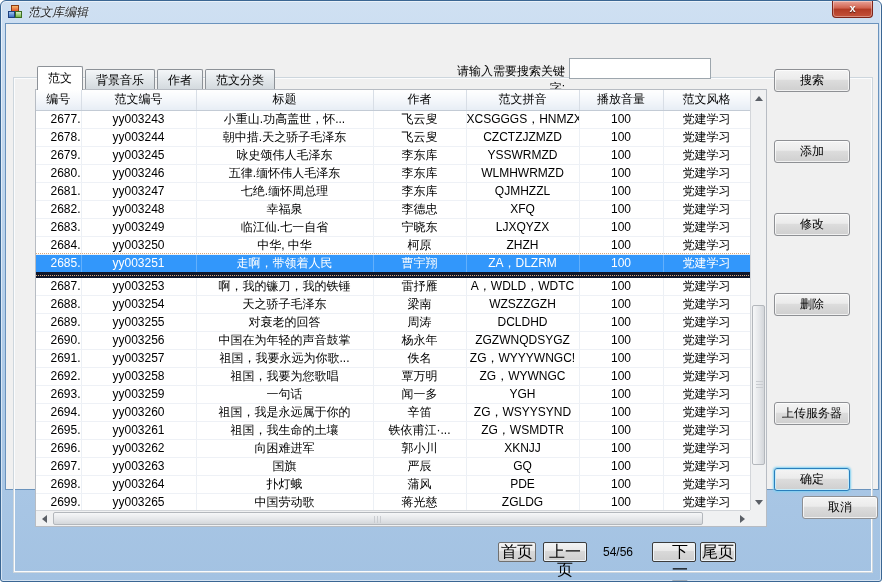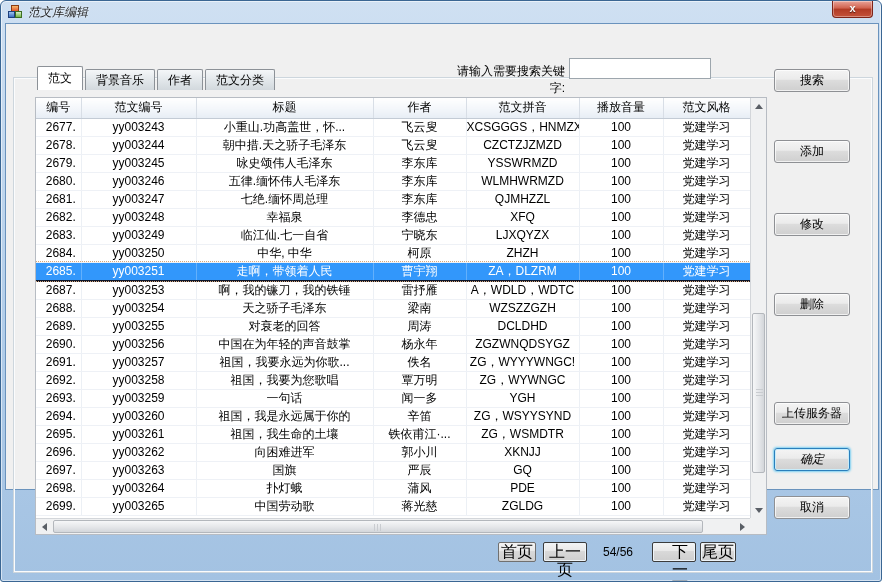--- a/index.html
+++ b/index.html
@@ -42,30 +42,30 @@
   .search-input { position:absolute; left:563px; top:34px; width:142px; height:21px; border:1px solid #9da6ad; background:#fff; padding:0 3px; font-size:12px; }
 
   
   .btn { position:absolute; left:768px; width:76px; height:23px;
     background:linear-gradient(#f4f4f4,#ebebeb 45%,#dddddd 46%,#cfcfcf);
     border:1px solid #8e9094; border-radius:3px; font-size:12px; text-align:center; line-height:21px; cursor:pointer;
     box-shadow:inset 0 0 0 1px rgba(255,255,255,.7); }
   .btn.focused { border:1px solid #2a7fbc; box-shadow:0 0 2px 1px #7ed0f2, inset 0 0 0 1px #c8ecfa; }
 
   
-  .grid { position:absolute; left:29px; top:65px; width:732px; height:438px; background:#ffffff; border:1px solid #b7bcc3;margin-top:8px; }
+  .grid { position:absolute; left:29px; top:65px; width:732px; height:438px; background:#ffffff; border:1px solid #b7bcc3; }
   .grid-inner { position:absolute; left:0; top:0; width:714px; height:420px; overflow:hidden; }
   table { border-collapse:collapse; table-layout:fixed; width:714px; }
   th { height:20px; font-weight:normal; font-size:12px; text-align:center;
     background:linear-gradient(#ffffff,#f3f6fa 55%,#e7edf5);
     border-right:1px solid #d8dee6; border-bottom:1px solid #c3cbd5; cursor:pointer; }
   td { height:16px; font-size:12px; text-align:center; white-space:nowrap; overflow:hidden;
     border-right:1px solid #ecf0f5; border-bottom:1px solid #eef1f6; }
-  td.c0 { text-align:center; padding-left:5px; }
-  tr.selected td { background:#3297fb; color:#fff; border-right:1px solid #63b0fc; border-bottom:2px solid #0f172a; }
+  td.c0 { text-align:right; padding-left:5px; }
+  tr.selected td { background:#3297fb; color:#fff; border-right:1px solid #63b0fc; border-bottom:6px solid #0f172a; }
   tr.selected { outline:1px dotted #d8a87c; }
 
   
   .vscroll { position:absolute; right:0; top:0; width:16px; height:420px; background:#f0f1f2; border-left:1px solid #d3d6da; }
   .hscroll { position:absolute; left:0; bottom:0; width:714px; height:16px; background:#f0f1f2; border-top:1px solid #d3d6da; }
   .corner { position:absolute; right:0; bottom:0; width:16px; height:16px; background:#f0f1f2; }
   .sb-btn { position:absolute; width:16px; height:16px; display:flex; align-items:center; justify-content:center; cursor:pointer; }
   .tri-up { width:0; height:0; border-left:4px solid transparent; border-right:4px solid transparent; border-bottom:5px solid #5a5f66; }
   .tri-down { width:0; height:0; border-left:4px solid transparent; border-right:4px solid transparent; border-top:5px solid #5a5f66; }
   .tri-left { width:0; height:0; border-top:4px solid transparent; border-bottom:4px solid transparent; border-right:5px solid #5a5f66; }
@@ -111,22 +111,22 @@
     </div>
 
     <div class="search-label">请输入需要搜索关键字:</div>
     <input class="search-input" type="text" value="" style="">
 
     <div class="btn" style="top:45px;">搜索</div>
     <div class="btn" style="top:116px;">添加</div>
     <div class="btn" style="top:189px;">修改</div>
     <div class="btn" style="top:269px;">删除</div>
     <div class="btn" style="top:378px;">上传服务器</div>
-    <div class="btn focused" style="top:424px;font-style:italic;">确定</div>
-    <div class="btn" style="top:472px;">取消</div>
+    <div class="btn focused" style="top:444px;">确定</div>
+    <div class="btn" style="top:472px;margin-left:28px;">取消</div>
 
     <div class="grid">
       <div class="grid-inner">
         <table>
           <colgroup>
             <col style="width:45px">
               <col style="width:115px">
               <col style="width:177px">
               <col style="width:93px">
             <col style="width:113px">

